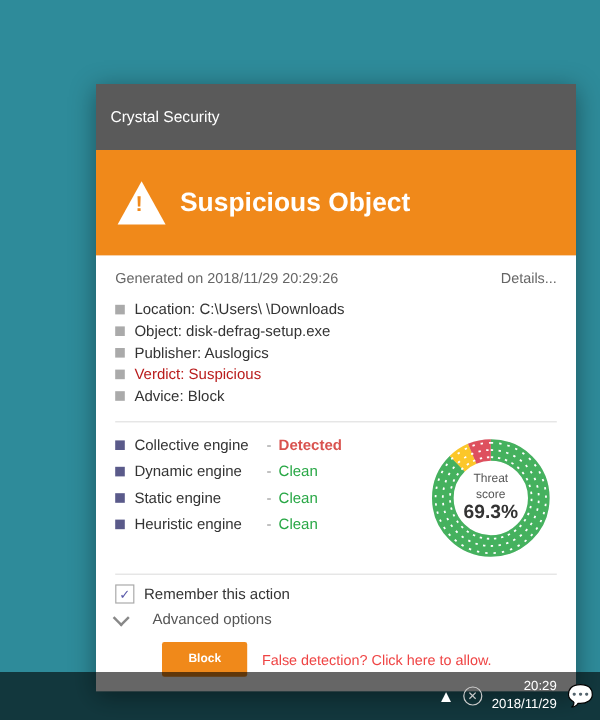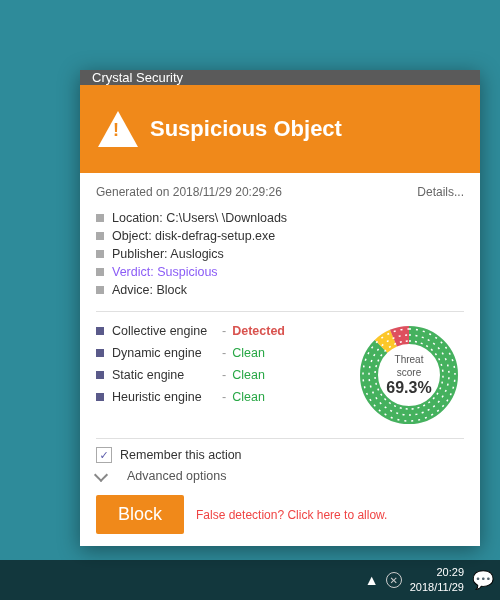--- a/index.html
+++ b/index.html
@@ -19,21 +19,21 @@
       top: 70px;
       left: 80px;
       width: 400px;
       background: #f5f5f5;
       box-shadow: 0 4px 20px rgba(0,0,0,0.4);
     }
 
     .title-bar {
       background: #5a5a5a;
       color: #fff;
-      padding: 0 12px;
+      padding: 20px 12px;
       font-size: 13px;
       font-weight: 400;
     }
 
     .header-orange {
       background: #f0891a;
       padding: 26px 18px;
       display: flex;
       align-items: center;
       gap: 12px;
@@ -97,21 +97,21 @@
 
     .bullet {
       width: 8px;
       height: 8px;
       background: #aaa;
       flex-shrink: 0;
       margin-top: 3px;
       margin-right: 8px;
     }
 
-    .verdict-suspicious { color: #8b5cf6; }
+    .verdict-suspicious { color: #b91c1c; }
 
     .divider {
       border: none;
       border-top: 1px solid #e0e0e0;
       margin: 8px 0;
     }
 
     .engines-section {
       display: flex;
       margin-bottom: 8px;
@@ -228,24 +228,25 @@
       display: flex;
       align-items: center;
       gap: 12px;
     }
 
     .block-button {
       background: #f0891a;
       color: white;
       border: none;
       padding: 9px 22px;
-      font-size: 18px;
-      font-weight: 400;
+      font-size: 10px;
+      font-weight: 700;
       cursor: pointer;
       border-radius: 2px;
+      margin-left: 39px;
     }
 
     .false-detection-text {
       font-size: 12px;
       color: #ef4444;
     }
 
     
     .taskbar {
       position: absolute;

